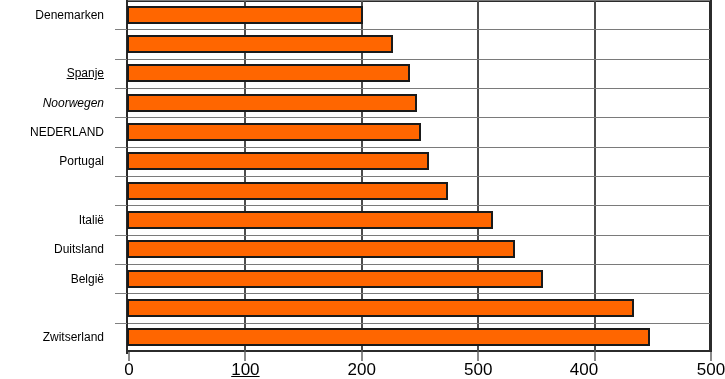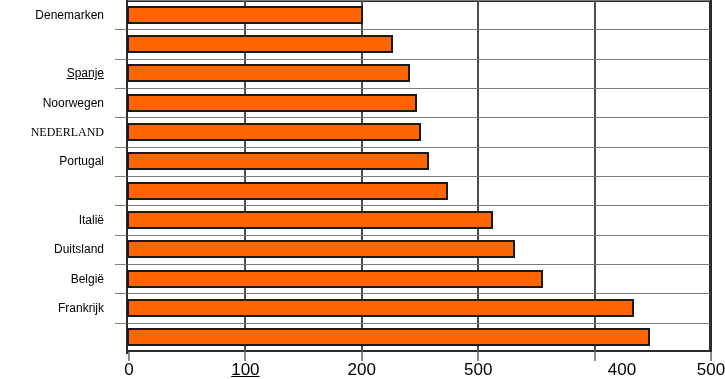--- a/index.html
+++ b/index.html
@@ -134,27 +134,27 @@
   }
 </style>
 </head>
 <body>
 
 <div id="chart-root">
 
   <div id="cat-labels">
       <div class="cat-label" style="top: 0.666667px;">Denemarken</div>
       <div class="cat-label" style="top: 59.3333px; text-decoration: underline;">Spanje</div>
-      <div class="cat-label" style="top: 88.6667px;">Noorwegen</div>
-      <div class="cat-label" style="top: 118px; font-family: Liberation Serif, serif;">NEDERLAND</div>
+      <div class="cat-label" style="top: 88.6667px; font-style: italic;">Noorwegen</div>
+      <div class="cat-label" style="top: 118px;">NEDERLAND</div>
       <div class="cat-label" style="top: 147.333px; margin-left: 23px;">Portugal</div>
       <div class="cat-label" style="top: 206px;">Italië</div>
       <div class="cat-label" style="top: 235.333px;">Duitsland</div>
       <div class="cat-label" style="top: 264.667px;">België</div>
-      <div class="cat-label" style="top: 294px;">Frankrijk</div>
+      <div class="cat-label" style="top: 323.333px;">Zwitserland</div>
     </div>
 
   <div id="plot"></div>
 
   <div id="axis-top"></div>
   <div id="axis-left"></div>
   <div id="axis-right"></div>
   <div id="axis-bottom"></div>
 
   <div id="gridlines">
@@ -232,17 +232,17 @@
       <div class="xtick" style="left: 360.8px;"></div>
       <div class="xtick" style="left: 477.2px;"></div>
       <div class="xtick" style="left: 593.6px;"></div>
       <div class="xtick" style="left: 710px;"></div>
     </div>
   <div id="xticklabels">
       <div class="xticklabel" style="left: 129px;">0</div>
       <div class="xticklabel" style="left: 245.4px; text-decoration: underline;">100</div>
       <div class="xticklabel" style="left: 361.8px;">200</div>
       <div class="xticklabel" style="left: 478.2px;">500</div>
-      <div class="xticklabel" style="left: 622px;">400</div>
+      <div class="xticklabel" style="left: 584px;">400</div>
       <div class="xticklabel" style="left: 711px;">500</div>
     </div>
 
 </div>
 
 </body></html>

